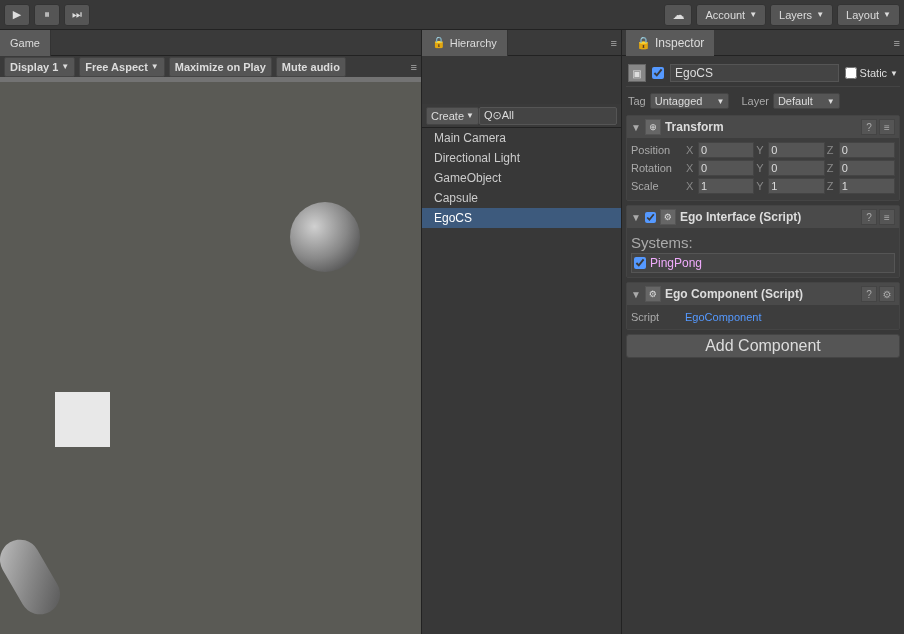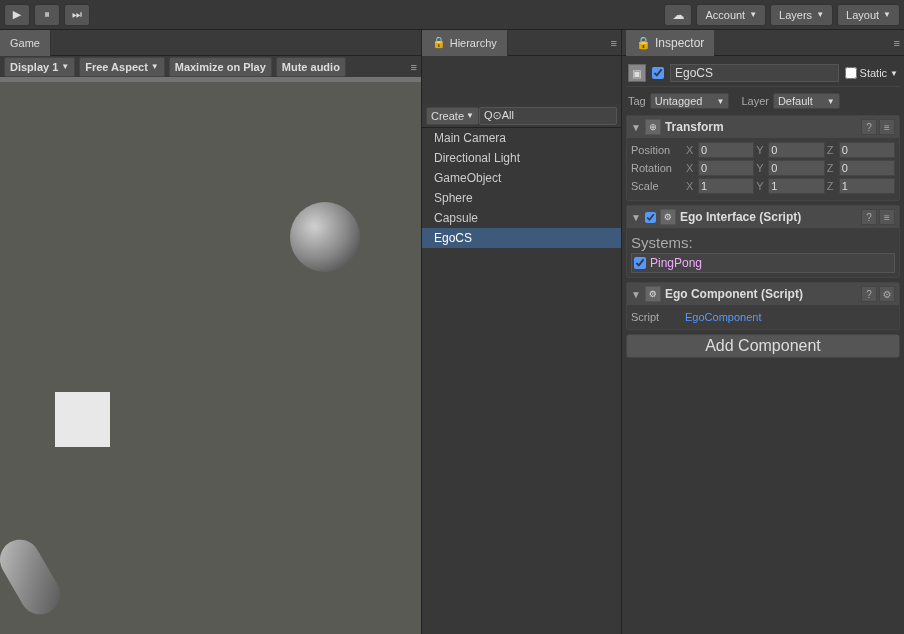--- a/index.html
+++ b/index.html
@@ -482,23 +482,20 @@
       <div class="hierarchy-item">
         <span>Main Camera</span>
       </div>
       <div class="hierarchy-item">
         <span>Directional Light</span>
       </div>
       <div class="hierarchy-item">
         <span>GameObject</span>
       </div>
       <div class="hierarchy-item">
-        <span>Sphere</span>
-      </div>
-      <div class="hierarchy-item">
         <span>Capsule</span>
       </div>
       <div class="hierarchy-item selected">
         <span>EgoCS</span>
       </div>
     </div>
   </div>
 
   <div id="inspector-panel">
     <div id="inspector-tab-bar">

